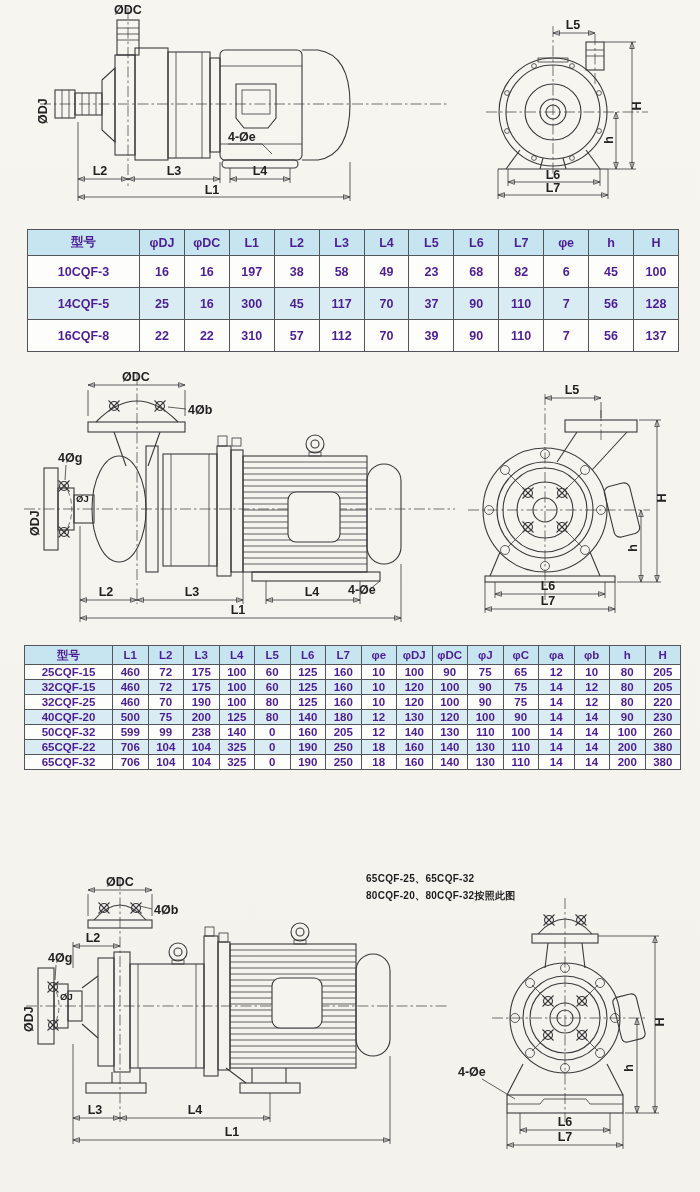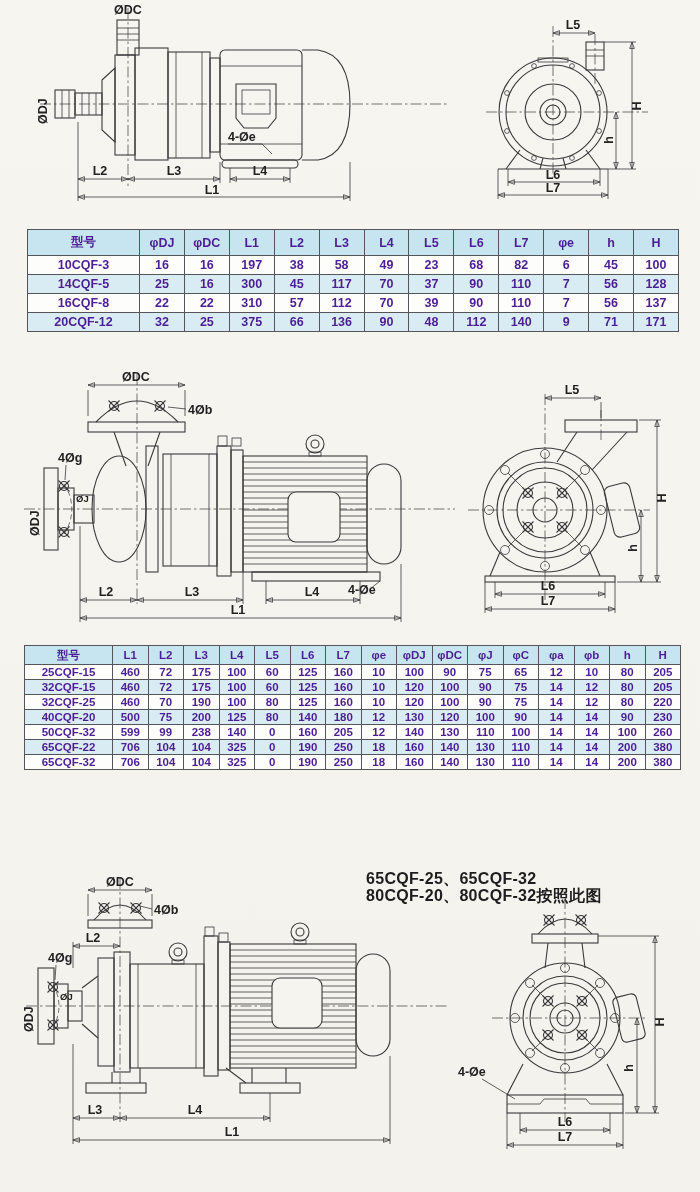--- a/index.html
+++ b/index.html
@@ -17,27 +17,27 @@
   .dwg text.sm{font-size:9.5px}
   table.spec{position:absolute;border-collapse:collapse;table-layout:fixed;
              font-weight:bold;color:#4c1d95;background:#fff}
   table.spec th,table.spec td{border:1px solid #54555a;text-align:center;vertical-align:middle;
              padding:0;white-space:nowrap;overflow:hidden}
   table.spec th{background:#c7e5f0}
   table.spec tbody tr:nth-child(odd) td{background:#fdfdfb}
   table.spec tbody tr:nth-child(even) td{background:#d9ecf4}
   #table1{left:27px;top:229px;width:652px;font-size:12.5px}
   #table1 th{height:26px}
-  #table1 td{height:19px}
+  #table1 td{height:32px}
   #table1 th:first-child{width:112px}
   #table2{left:24px;top:645px;width:657px;font-size:11.5px}
   #table2 th{height:19px}
   #table2 td{height:15px}
   #table2 th:first-child{width:88px}
-  #note{position:absolute;left:366px;top:870px;font-size:16px;font-weight:bold;
+  #note{position:absolute;left:366px;top:870px;font-size:10px;font-weight:bold;
         color:#1d1d1f;line-height:17px;letter-spacing:.3px}
 </style>
 </head>
 <body>
 
 <div id="page">
 
   <svg class="dwg" id="svg-top" style="top:0" width="700" height="224" viewBox="0 0 700 224">
     <defs>
       <marker id="ar1" viewBox="0 0 10 10" refX="9.5" refY="5" markerWidth="9" markerHeight="9" orient="auto-start-reverse">
@@ -182,35 +182,20 @@
           <td>310</td>
           <td>57</td>
           <td>112</td>
           <td>70</td>
           <td>39</td>
           <td>90</td>
           <td>110</td>
           <td>7</td>
           <td>56</td>
           <td>137</td>
-        </tr>
-        <tr>
-          <td>20CQF-12</td>
-          <td>32</td>
-          <td>25</td>
-          <td>375</td>
-          <td>66</td>
-          <td>136</td>
-          <td>90</td>
-          <td>48</td>
-          <td>112</td>
-          <td>140</td>
-          <td>9</td>
-          <td>71</td>
-          <td>171</td>
         </tr>
       </tbody>
   </table>
 
   <svg class="dwg" id="svg-mid" style="top:368px" width="700" height="262" viewBox="0 0 700 262">
     <defs>
       <marker id="ar2" viewBox="0 0 10 10" refX="9.5" refY="5" markerWidth="9" markerHeight="9" orient="auto-start-reverse">
         <path d="M0.5 1.8 L9.5 5 L0.5 8.2 Z" fill="#3a3a3c" stroke="none"></path>
       </marker>
       <g id="xb2">

